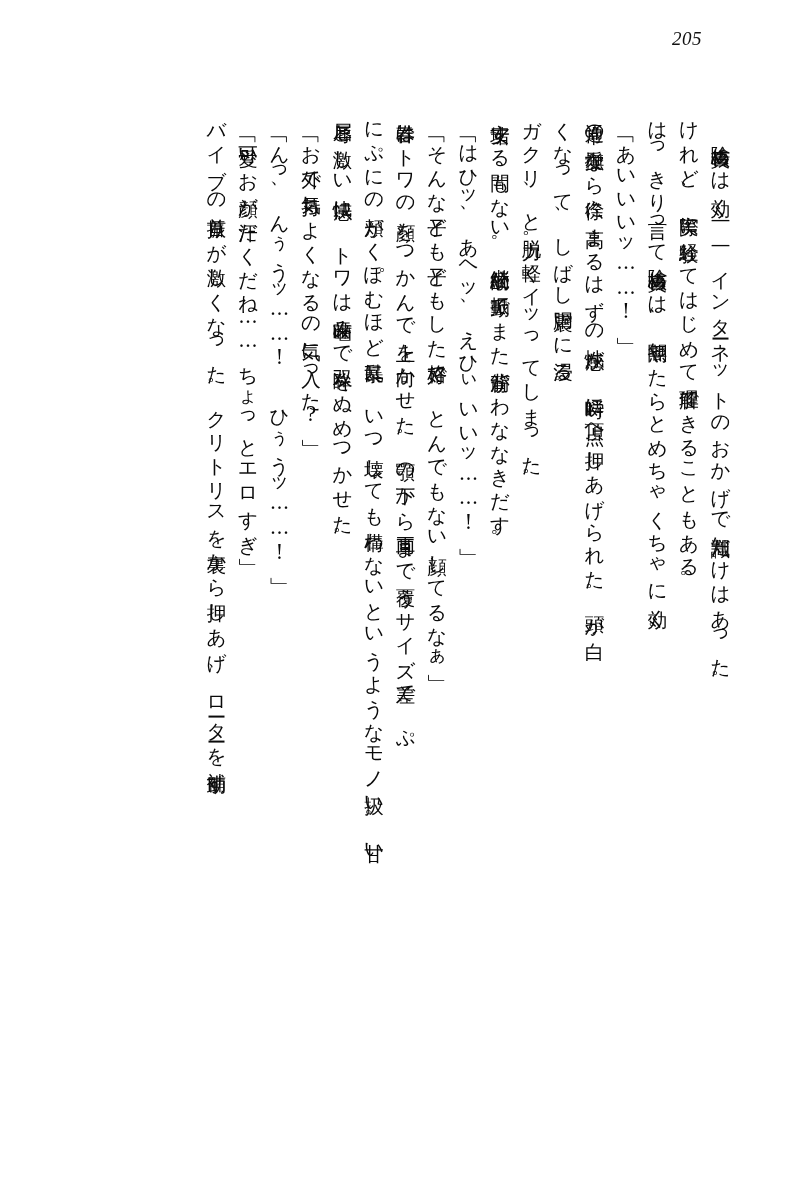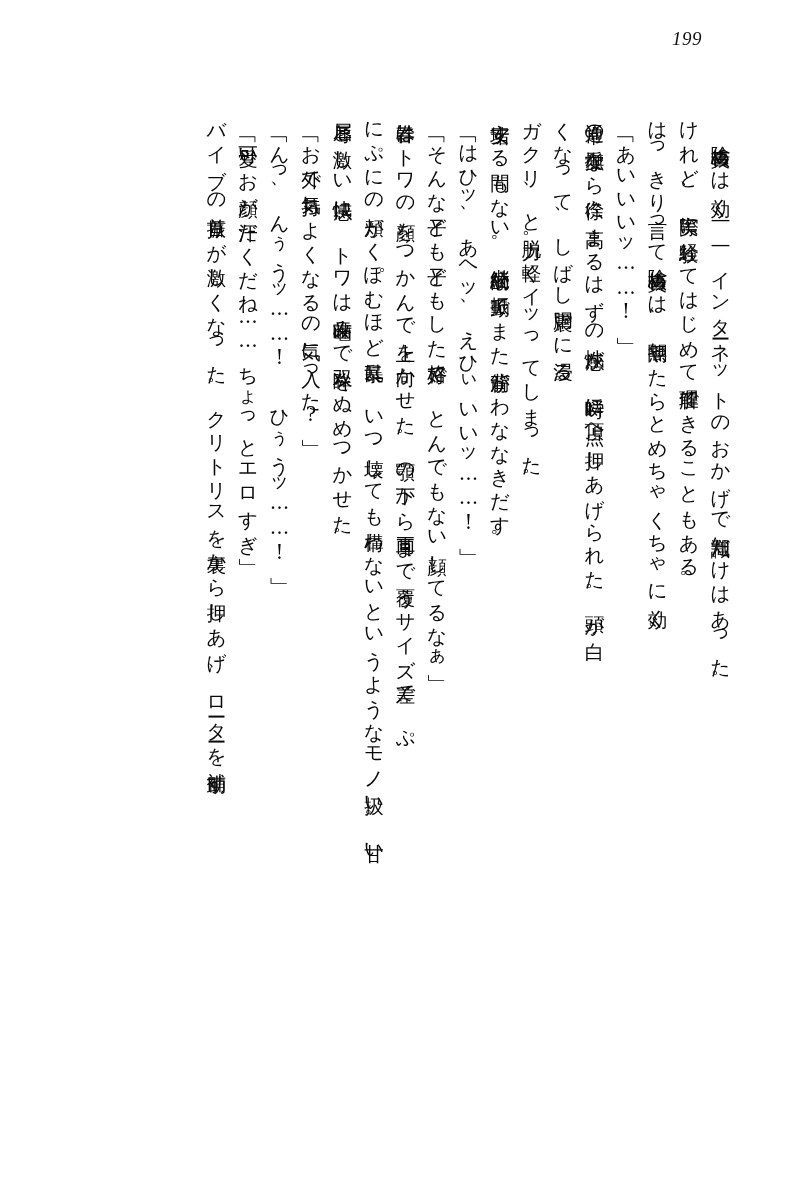--- a/index.html
+++ b/index.html
@@ -55,21 +55,21 @@
   }
   .line.indent {
     padding-top: 22px;
   }
 </style>
 </head>
 <body>
 
 <div class="page">
 
-  <div class="page-number">199</div>
+  <div class="page-number">205</div>
 
   <div class="text-block" id="text-block">
       <div class="line indent">陰核責めは効く——インターネットのおかげで知識だけはあった。</div>
       <div class="line">けれど、実際に経験してはじめて理解できることもある。</div>
       <div class="line">はっきり言って陰核責めは、無闇やたらとめちゃくちゃに効く。</div>
       <div class="line indent">「あいいいッ……!」</div>
       <div class="line">通常の愛撫なら徐々に高まるはずの性感が、瞬時に頂点へ押しあげられた。頭が白</div>
       <div class="line">くなって、しばし胴震いに浸る。</div>
       <div class="line">ガクリ、と脱力。軽くイッってしまった。</div>
       <div class="line">安堵する間もない。継続的な振動でまた背筋がわななきだす。</div>

